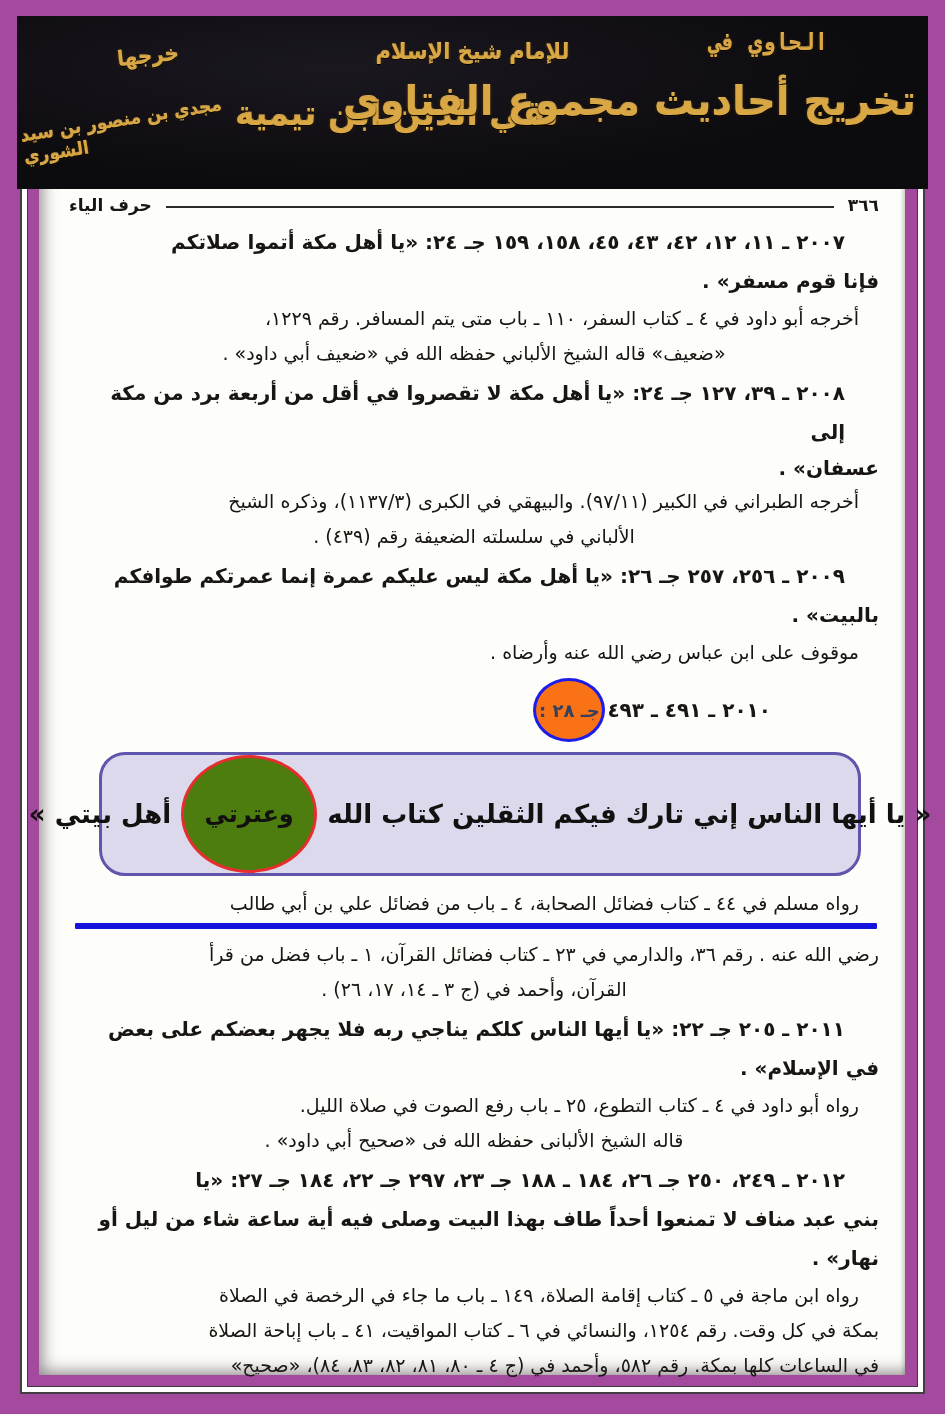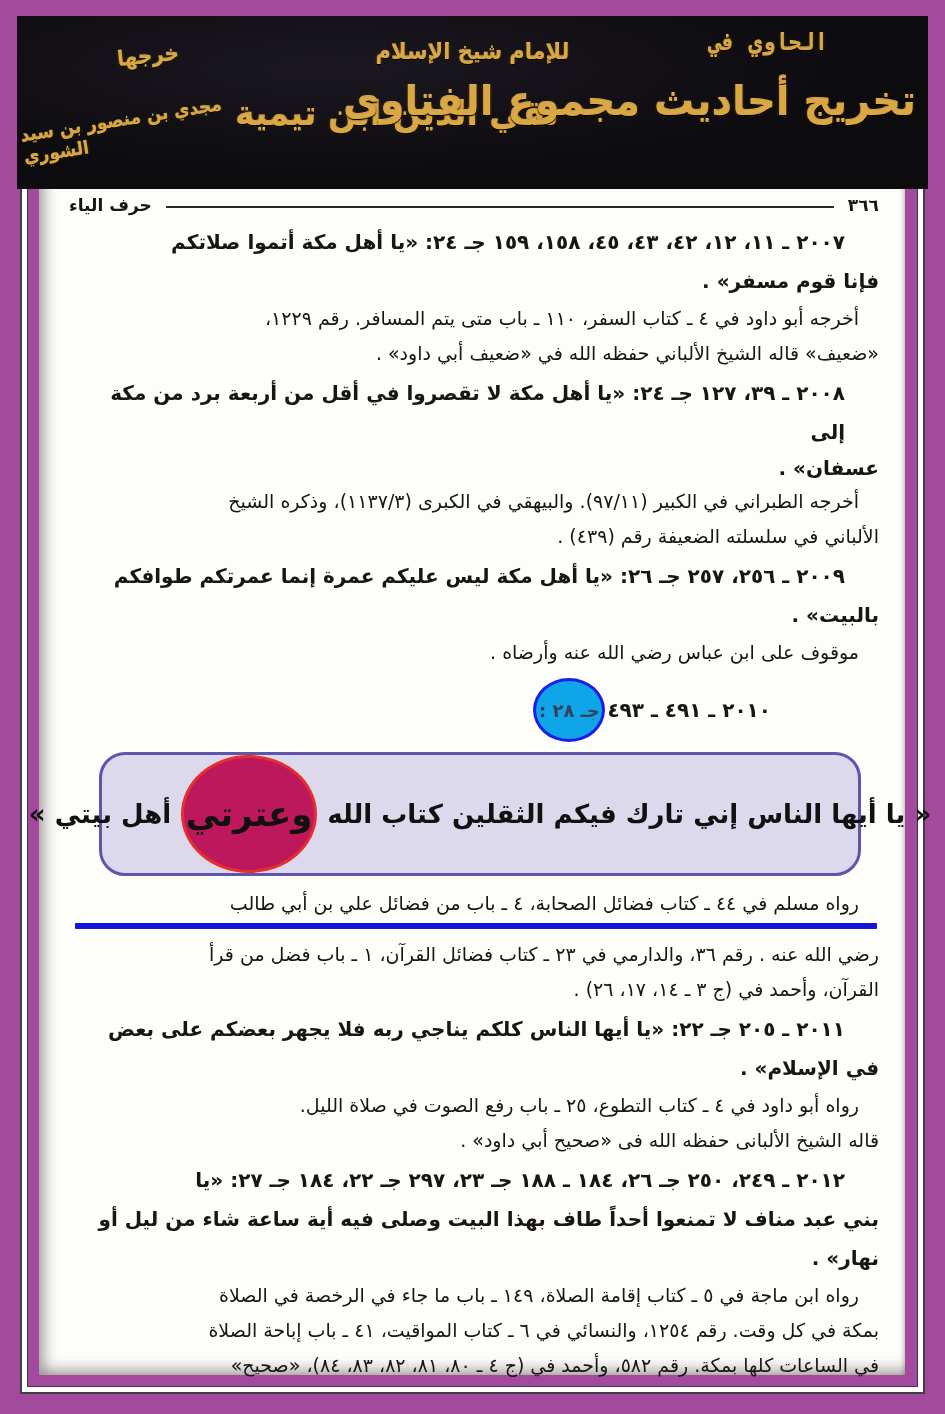--- a/index.html
+++ b/index.html
@@ -42,44 +42,44 @@
   }
   
   .pghead{display:flex;align-items:center;height:30px;font-size:17px;font-weight:bold;margin-bottom:2px;}
   .pgnum{padding-left:8px;}
   .rule{flex:1;border-top:2px solid #2b2b2b;margin:4px 6px 0 10px;}
   .chapter{padding-right:4px;}
   .lm{display:block;line-height:39px;font-size:20px;font-weight:bold;}
   .lr{display:block;line-height:35px;font-size:19px;}
   .ind{padding-right:34px;}
   .ind2{padding-right:20px;}
-  .ctr{text-align:right;}
+  .ctr{text-align:center;}
   .entry{margin-top:3px;}
   
   .row2010{display:flex;align-items:center;justify-content:flex-start;padding-right:108px;margin-top:8px;height:64px;}
   .row2010 .num{font-size:20px;font-weight:bold;white-space:nowrap;}
   .green-ellipse{
     display:inline-flex;align-items:center;justify-content:center;
     width:66px;height:58px;border-radius:50%;
-    background:#0ea5e9;border:3px solid #1d1ce8;
+    background:#f97316;border:3px solid #1d1ce8;
     font-size:18px;font-weight:bold;color:#37405c;margin-right:2px;flex:0 0 auto;
   }
   
   .hadith-box{
     margin:10px 18px 10px 30px;height:118px;
     background:#dcd9ed;border:3px solid #5f55ad;border-radius:26px;
     display:flex;align-items:center;justify-content:center;direction:rtl;
     font-size:26px;font-weight:bold;color:#131110;
   }
   .hadith-box .seg{white-space:nowrap;}
   .yellow-ellipse{
     display:inline-flex;align-items:center;justify-content:center;
     width:130px;height:112px;border-radius:50%;flex:0 0 auto;
-    background:#be185d;border:3px solid #e62e2e;margin:0 10px;
-    font-size:34px;font-weight:bold;color:#131110;
+    background:#4d7c0f;border:3px solid #e62e2e;margin:0 10px;
+    font-size:24px;font-weight:bold;color:#131110;
   }
   .muslim{display:block;line-height:34px;font-size:19px;margin-top:2px;}
   .blue-underline{height:6px;background:#1414dd;margin:3px 2px 8px 6px;border-radius:1px;}
 </style>
 </head>
 <body>
 
 <div class="banner">
   <span class="gold bn-r1a">الحاوي في</span>
   <span class="gold bn-r1b">للإمام شيخ الإسلام</span>

